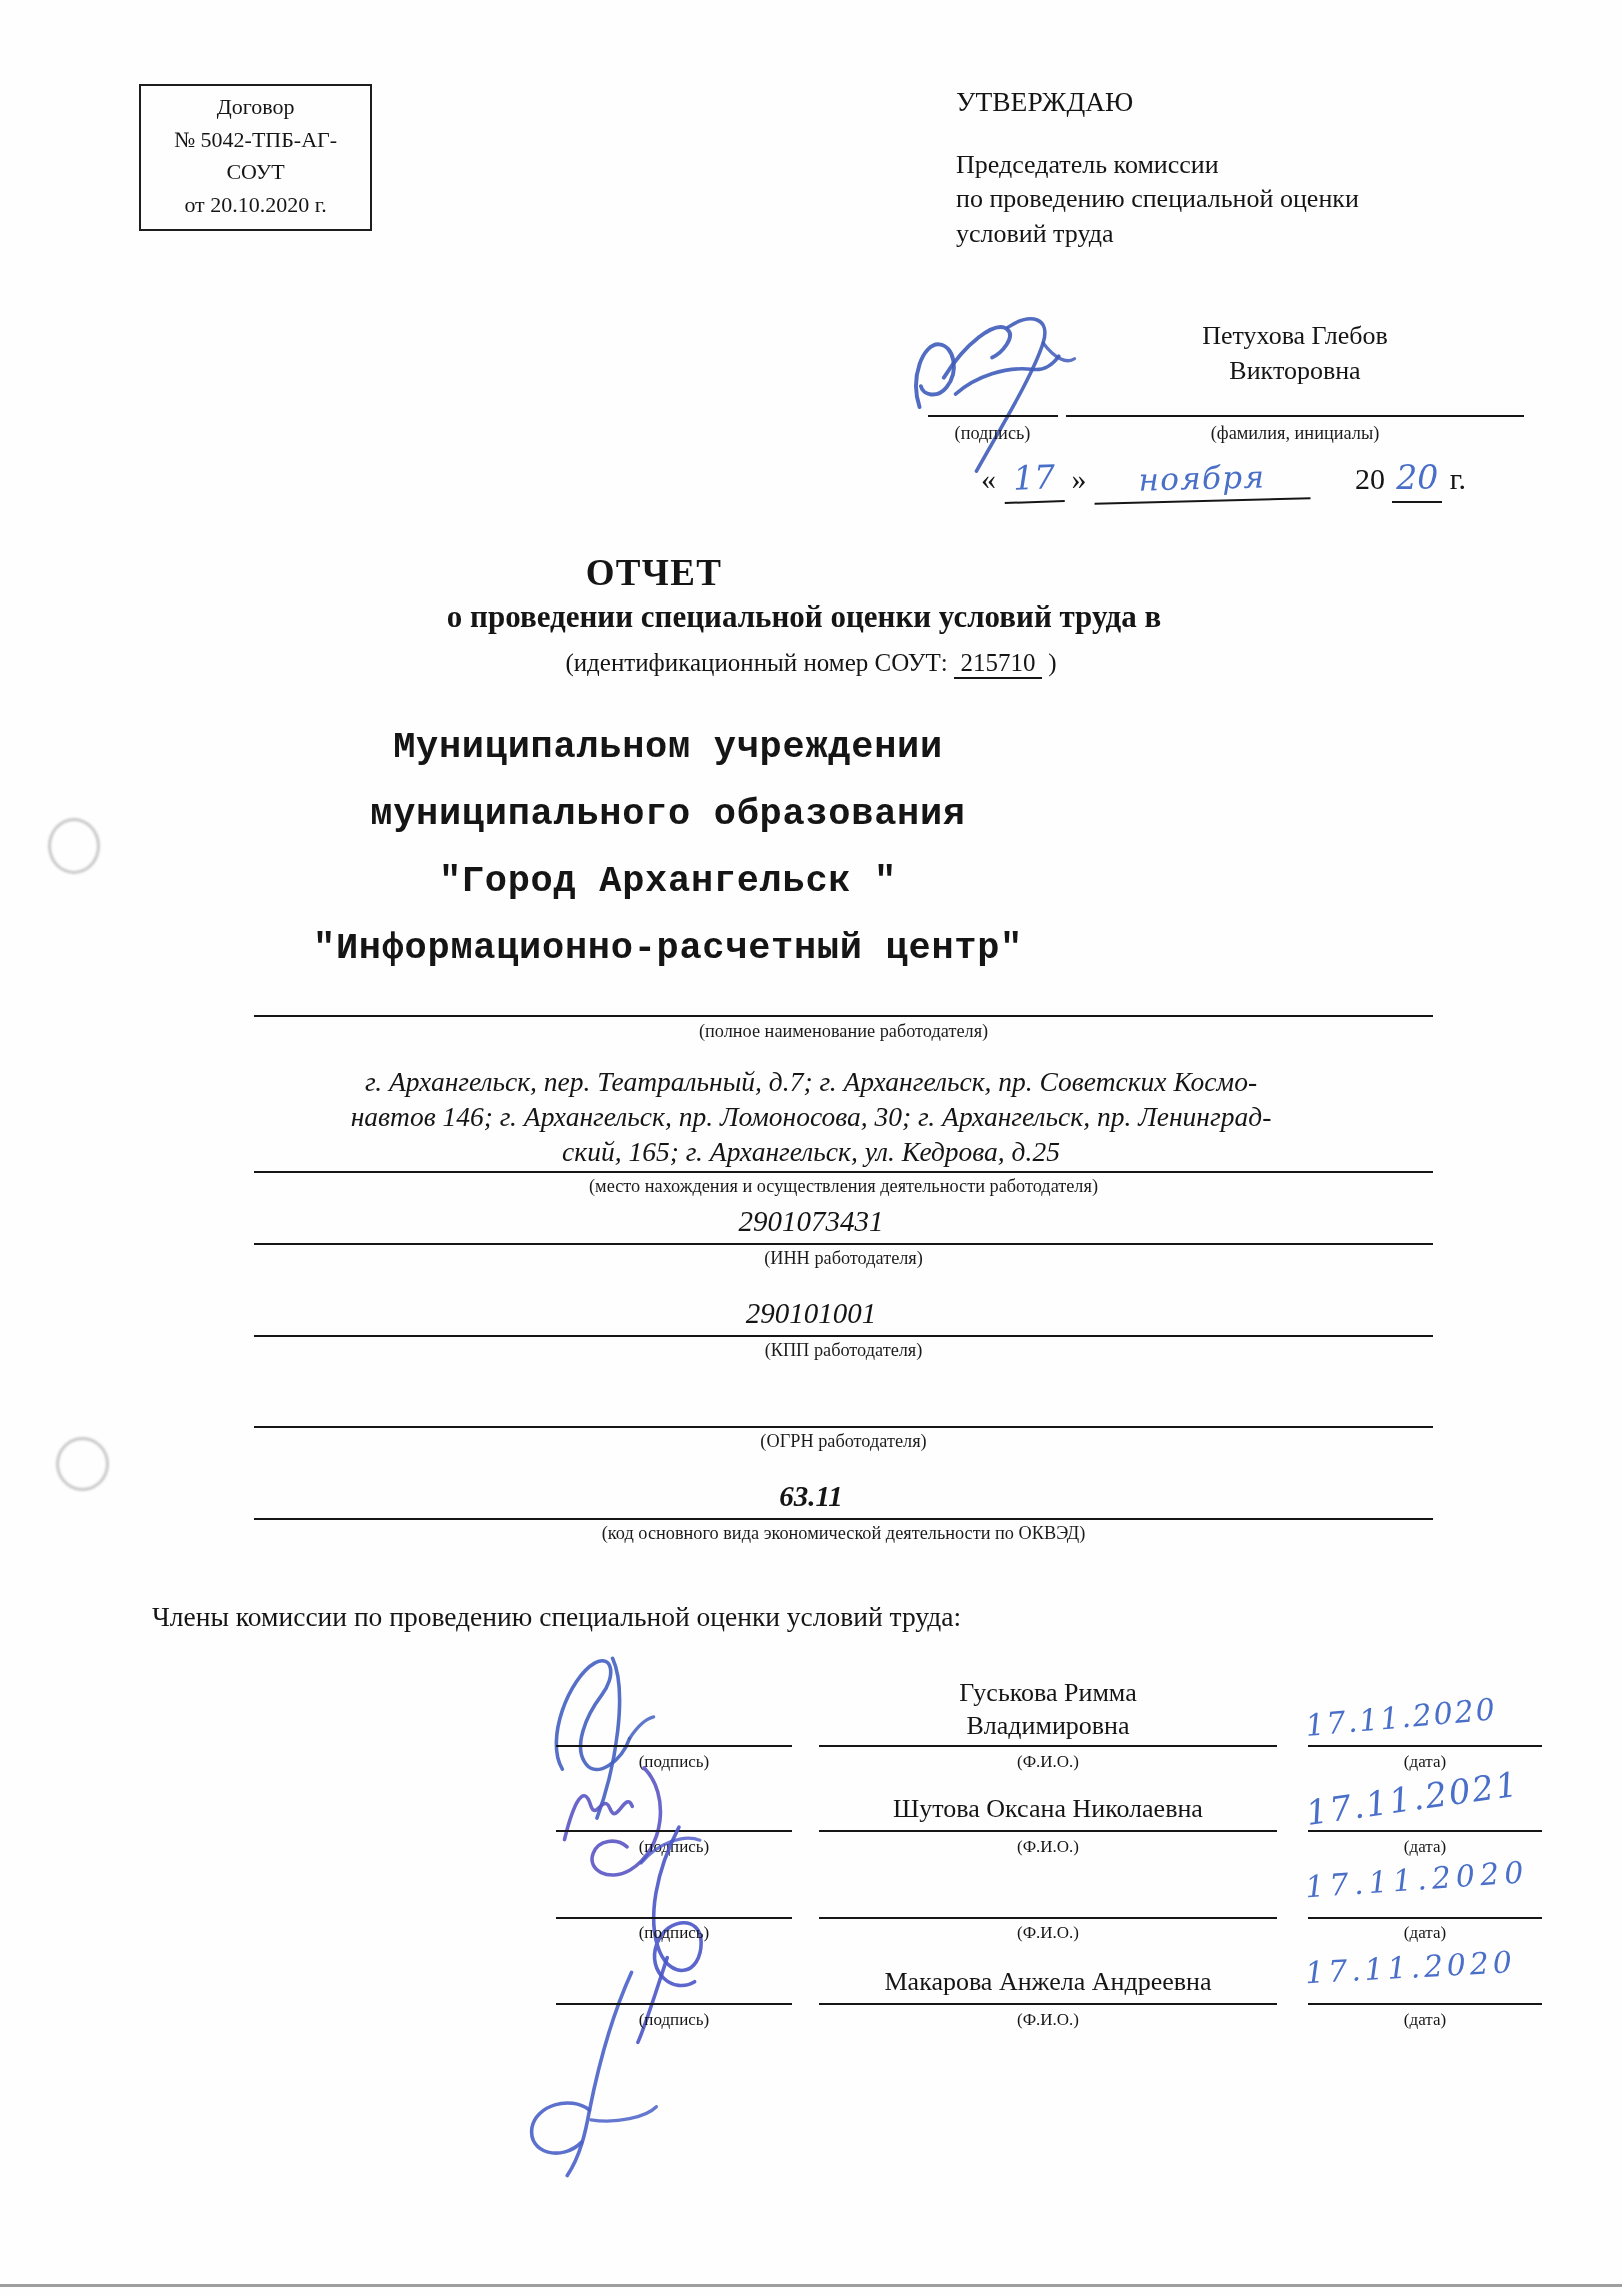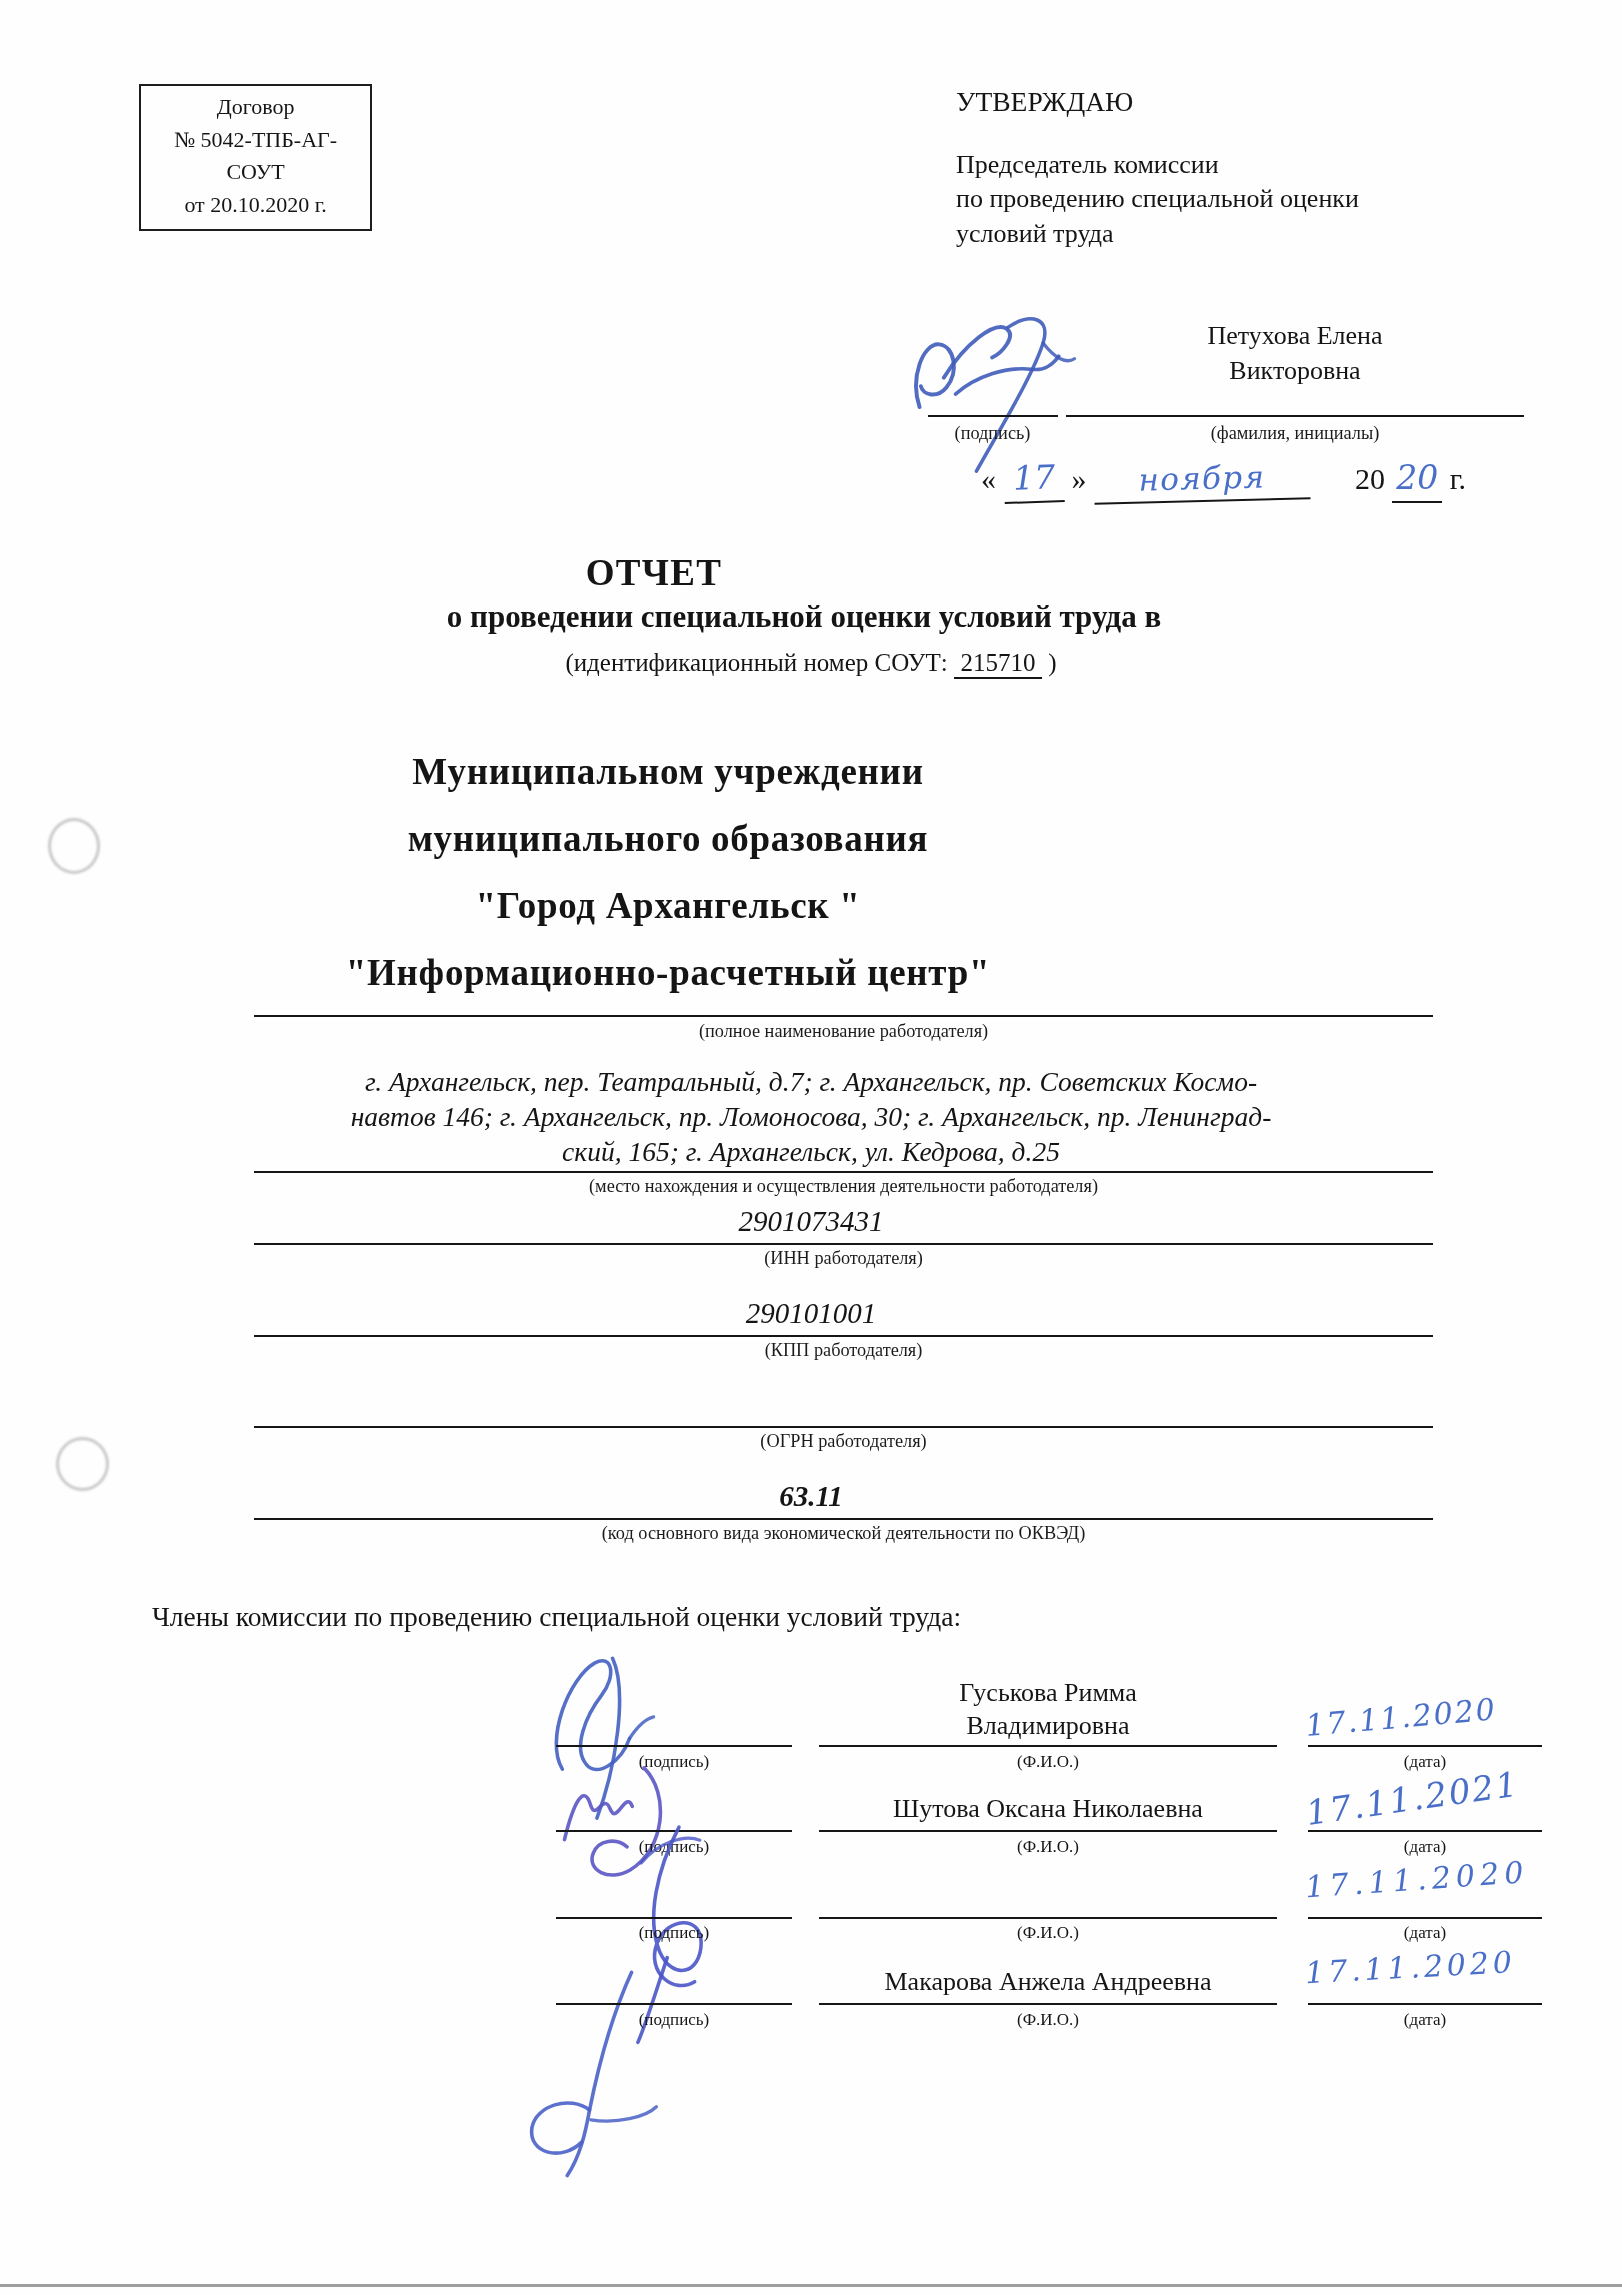--- a/index.html
+++ b/index.html
@@ -34,21 +34,21 @@
   .day-seg{border-bottom:2.6px solid #161616; padding:0 9.2px 3.9px 9.2px; transform:rotate(-2deg); font-size:33px;}
   .month-seg{border-bottom:2.6px solid #161616; width:216px; text-align:center; padding-bottom:3.9px; font-size:31px; letter-spacing:1.3px; transform:rotate(-1.5deg);}
   .yearw-seg{border-bottom:2.6px solid #161616; padding:0 3.9px 3.9px 3.9px; font-size:33px;}
   .gap40{display:inline-block; width:30px;}
   
   .title1{left:0; top:551px; width:1308px; font-size:37px; letter-spacing:1.3px;}
   .title2{left:0; top:599px; width:1608px; font-size:31px;}
   .title3{left:0; top:649px; width:1622px; font-size:25px;}
   .uline{border-bottom:2px solid #161616; padding:0 6.5px 1.3px 6.5px;}
   
-  .org-name{left:0; top:738px; width:1336px; font-size:37px; line-height:67px; letter-spacing:0.7px;}
+  .org-name{left:0; top:714px; width:1336px; font-size:37px; line-height:67px; letter-spacing:0.7px;font-family:Liberation Mono, monospace;}
   .rule{border-top:2.6px solid #161616; height:0;}
   .org-rule{left:254px; top:1015px; width:1179px;}
   .caption{font-size:18.3px; text-align:center; color:#1b1b1b;}
   .org-caption{left:254px; top:1021px; width:1179px;}
   
   .addr{left:157px; top:1064px; width:1308px; font-size:27.5px; line-height:35px;}
   .addr-rule{left:254px; top:1171px; width:1179px;}
   .addr-caption{left:254px; top:1176px; width:1179px;}
   
   .fld-val{width:1622px; left:0; font-size:29px;}
@@ -100,21 +100,21 @@
     <path d="M62,125 C95,72 140,38 158,50 C174,62 150,88 136,94" stroke="#3f5cba" stroke-width="6" opacity="0.9"></path>
     <path d="M80,150 C112,122 158,108 196,112 C216,115 228,106 238,92" stroke="#3f5cba" stroke-width="5.5" opacity="0.9"></path>
     <path d="M160,48 C196,24 226,34 214,72 C198,122 150,200 112,268" stroke="#3f5cba" stroke-width="5.5" opacity="0.9"></path>
     <path d="M214,72 C232,96 250,104 262,96" stroke="#3f5cba" stroke-width="5" opacity="0.85"></path>
   </svg>
 
   <div class="abs appr-sig-line"></div>
   <div class="abs ctr appr-sig-label caption">(подпись)</div>
 
   <div class="abs ctr appr-name">
-    <div>Петухова Елена</div>
+    <div>Петухова Глебов</div>
     <div>Викторовна</div>
   </div>
   <div class="abs appr-name-line"></div>
   <div class="abs ctr appr-name-label caption">(фамилия, инициалы)</div>
 
   <div class="abs appr-date">
     <span class="seg">«</span>
     <span class="seg hand day-seg">17</span>
     <span class="seg">»</span>
     <span class="seg hand month-seg">ноября</span>

